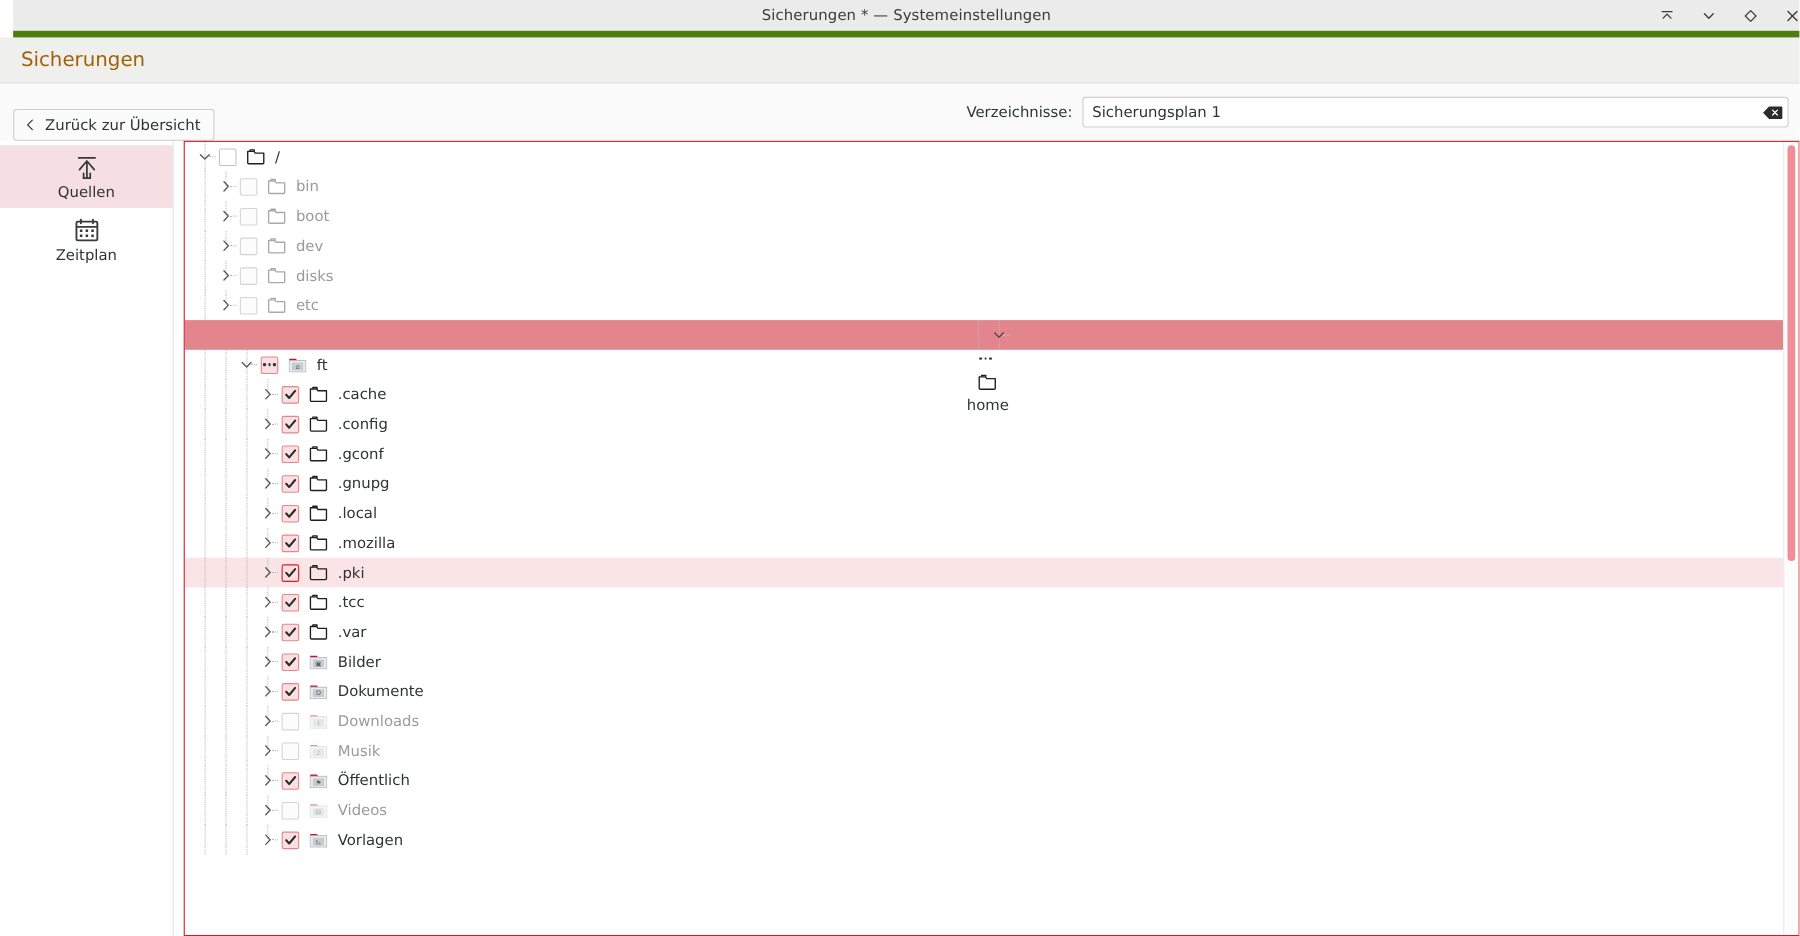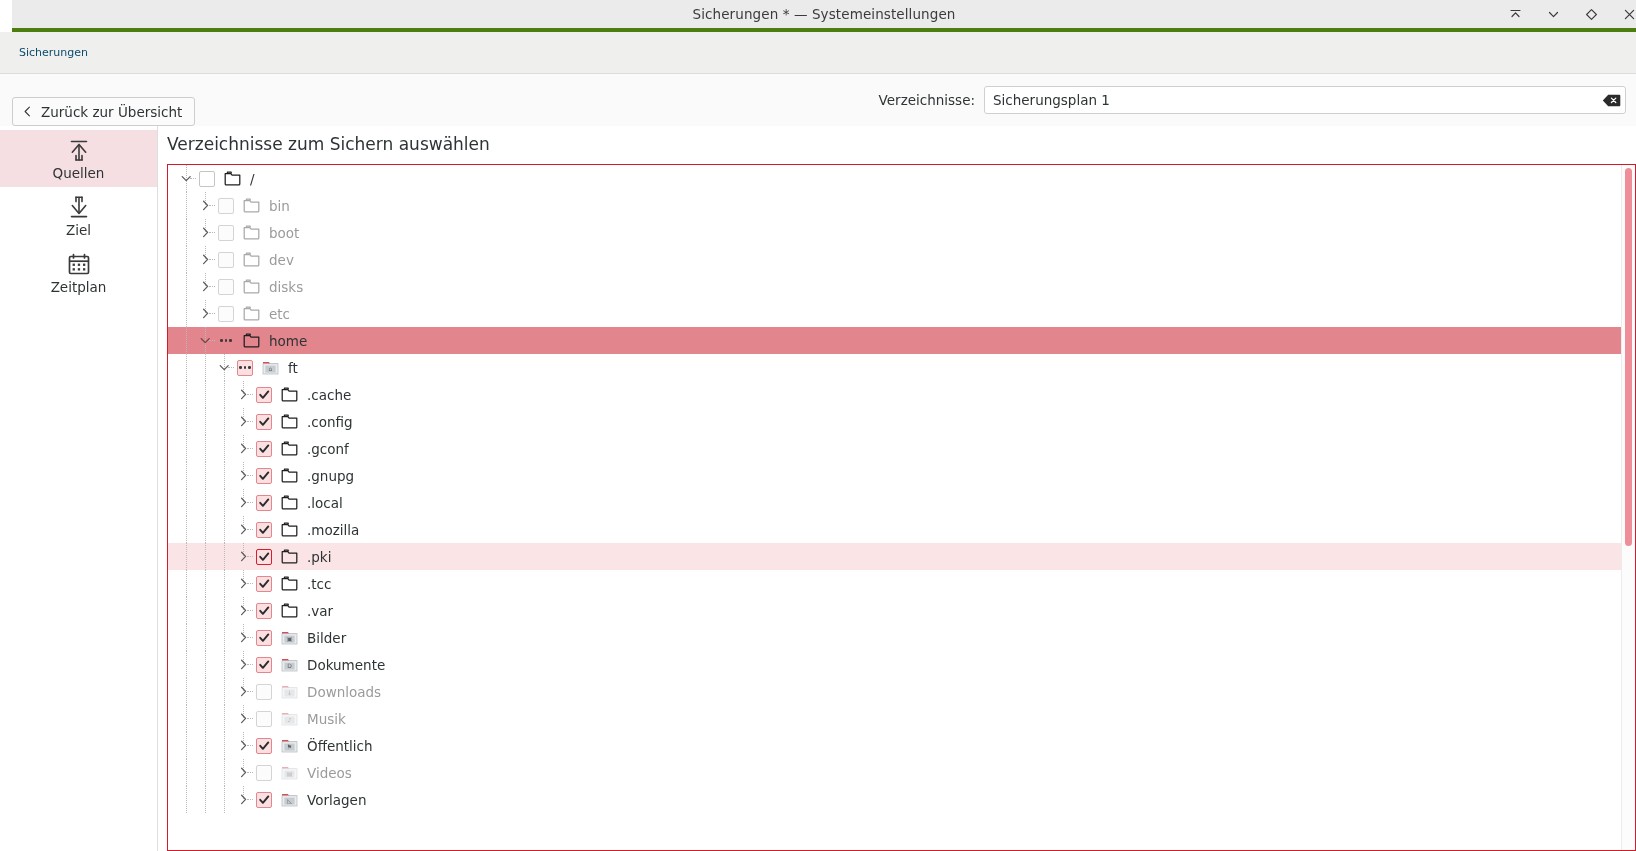--- a/index.html
+++ b/index.html
@@ -8,39 +8,39 @@
     font-family:"DejaVu Sans","Liberation Sans",sans-serif;
     font-size:13.5px;color:#2e3436;background:#ffffff;
     -webkit-font-smoothing:antialiased;
   }
   .app{width:1636px;height:851px;display:flex;flex-direction:column;position:relative;}
 
   
   .titlebar{
     height:28px;min-height:28px;background:#ebebeb;
     display:flex;align-items:center;position:relative;
-    border-bottom:4px solid #4d7c0f;
+    border-bottom:6px solid #4d7c0f;
     margin-left:12px;
   }
   .titlebar-title{
     position:absolute;left:0;right:0;text-align:center;
     font-size:13.5px;color:#3b3b3b;letter-spacing:.1px;
   }
   .win-buttons{
     position:absolute;right:0;top:0;height:28px;display:flex;align-items:center;gap:16px;padding-right:4px;
   }
   .win-btn{width:22px;height:22px;display:flex;align-items:center;justify-content:center;color:#3a3a3a;}
   .win-btn svg{display:block;}
 
   
   .header{
     height:41px;min-height:41px;background:#efefee;
     display:flex;align-items:center;border-bottom:1px solid #dcdcdc;
   }
-  .header-title{padding-left:19px;font-size:11px;color:#0c4a6e;}
+  .header-title{padding-left:19px;font-size:18px;color:#a16207;}
 
   
   .toolbar{
     height:52px;min-height:52px;background:#fafafa;
     display:flex;align-items:flex-end;position:relative;
     border-bottom:0px solid #e0e0e0;
   }
   .back-btn{
     margin-left:12px;height:27px;padding:0 12px 0 8px;
     display:flex;align-items:center;gap:7px;
@@ -93,21 +93,21 @@
     border:1px solid #d11b28;border-top:1px solid #d11b28;
     background:#ffffff;overflow:hidden;
     display:flex;
   }
   .tree-scroll{flex:1;min-width:0;overflow:hidden;position:relative;}
   .tree{padding:0;}
   .row{
     height:27px;display:flex;align-items:center;position:relative;
     white-space:nowrap;cursor:default;
   }
-  .row.sel{background:#e2858c;}
+  .row.sel{background:#e2858c;flex-direction:column;}
   .row.hover{background:#fbe4e6;}
   .row .indent{display:flex;align-items:center;height:27px;flex:0 0 auto;}
 
   
   .guide{width:20px;height:27px;position:relative;flex:0 0 auto;}
   .guide.line::before{
     content:"";position:absolute;left:9px;top:0;bottom:0;width:0;
     border-left:1px dotted #b9b9b9;
   }
   .twisty{
@@ -221,32 +221,20 @@
             <path d="M5.5 3.5h15" stroke="#3a3a3a" stroke-width="1.6" stroke-linecap="round"></path>
             <path d="M13 22V7.5" stroke="#3a3a3a" stroke-width="1.6" stroke-linecap="round"></path>
             <path d="M6.3 14.2L13 6.4l6.7 7.8" stroke="#3a3a3a" stroke-width="1.6" fill="none" stroke-linejoin="round" stroke-linecap="round"></path>
             <path d="M10 22h6" stroke="#3a3a3a" stroke-width="1.6" stroke-linecap="round"></path>
             <path d="M10 17.6v4.4M16 17.6v4.4" stroke="#3a3a3a" stroke-width="1.6" stroke-linecap="round"></path>
           </svg>
         </span>
         <span class="side-lbl">Quellen</span>
       </div>
 
-      <div class="side-item">
-        <span class="side-ico">
-          <svg width="26" height="25" viewBox="0 0 26 25">
-            <path d="M10 2.2v4.4M16 2.2v4.4" stroke="#3a3a3a" stroke-width="1.6" stroke-linecap="round"></path>
-            <path d="M10 2.2h6" stroke="#3a3a3a" stroke-width="1.6" stroke-linecap="round"></path>
-            <path d="M13 2.5V17.5" stroke="#3a3a3a" stroke-width="1.6" stroke-linecap="round"></path>
-            <path d="M6.3 10.6L13 18.4l6.7-7.8" stroke="#3a3a3a" stroke-width="1.6" fill="none" stroke-linejoin="round" stroke-linecap="round"></path>
-            <path d="M5.5 21.6h15" stroke="#3a3a3a" stroke-width="1.6" stroke-linecap="round"></path>
-          </svg>
-        </span>
-        <span class="side-lbl">Ziel</span>
-      </div>
 
       <div class="side-item">
         <span class="side-ico">
           <svg width="26" height="25" viewBox="0 0 26 25">
             <rect x="3.5" y="4.5" width="19" height="17" rx="1.2" stroke="#3a3a3a" stroke-width="1.7" fill="none"></rect>
             <path d="M3.5 9.2h19" stroke="#3a3a3a" stroke-width="1.7"></path>
             <path d="M7.5 2.6v3.4M18.5 2.6v3.4" stroke="#3a3a3a" stroke-width="1.7" stroke-linecap="round"></path>
             <rect x="6.6" y="11.6" width="2.3" height="2.3" fill="#3a3a3a"></rect>
             <rect x="11.8" y="11.6" width="2.3" height="2.3" fill="#3a3a3a"></rect>
             <rect x="17" y="11.6" width="2.3" height="2.3" fill="#3a3a3a"></rect>
@@ -254,21 +242,20 @@
             <rect x="11.8" y="16.2" width="2.3" height="2.3" fill="#3a3a3a"></rect>
             <rect x="17" y="16.2" width="2.3" height="2.3" fill="#3a3a3a"></rect>
           </svg>
         </span>
         <span class="side-lbl">Zeitplan</span>
       </div>
 
     </div>
 
     <div class="main">
-      <div class="main-title">Verzeichnisse zum Sichern auswählen</div>
 
       <div class="tree-panel">
         <div class="tree-scroll">
           <div class="tree" id="tree-root">
               <div class="row">
                 <div class="indent" style="padding-left: 9px;">
                   <div class="twisty" style="width: 19px;">
                     <span class="vline full"></span>
                     <span class="stub"></span>
                     <svg width="13" height="13" viewBox="0 0 13 13">

